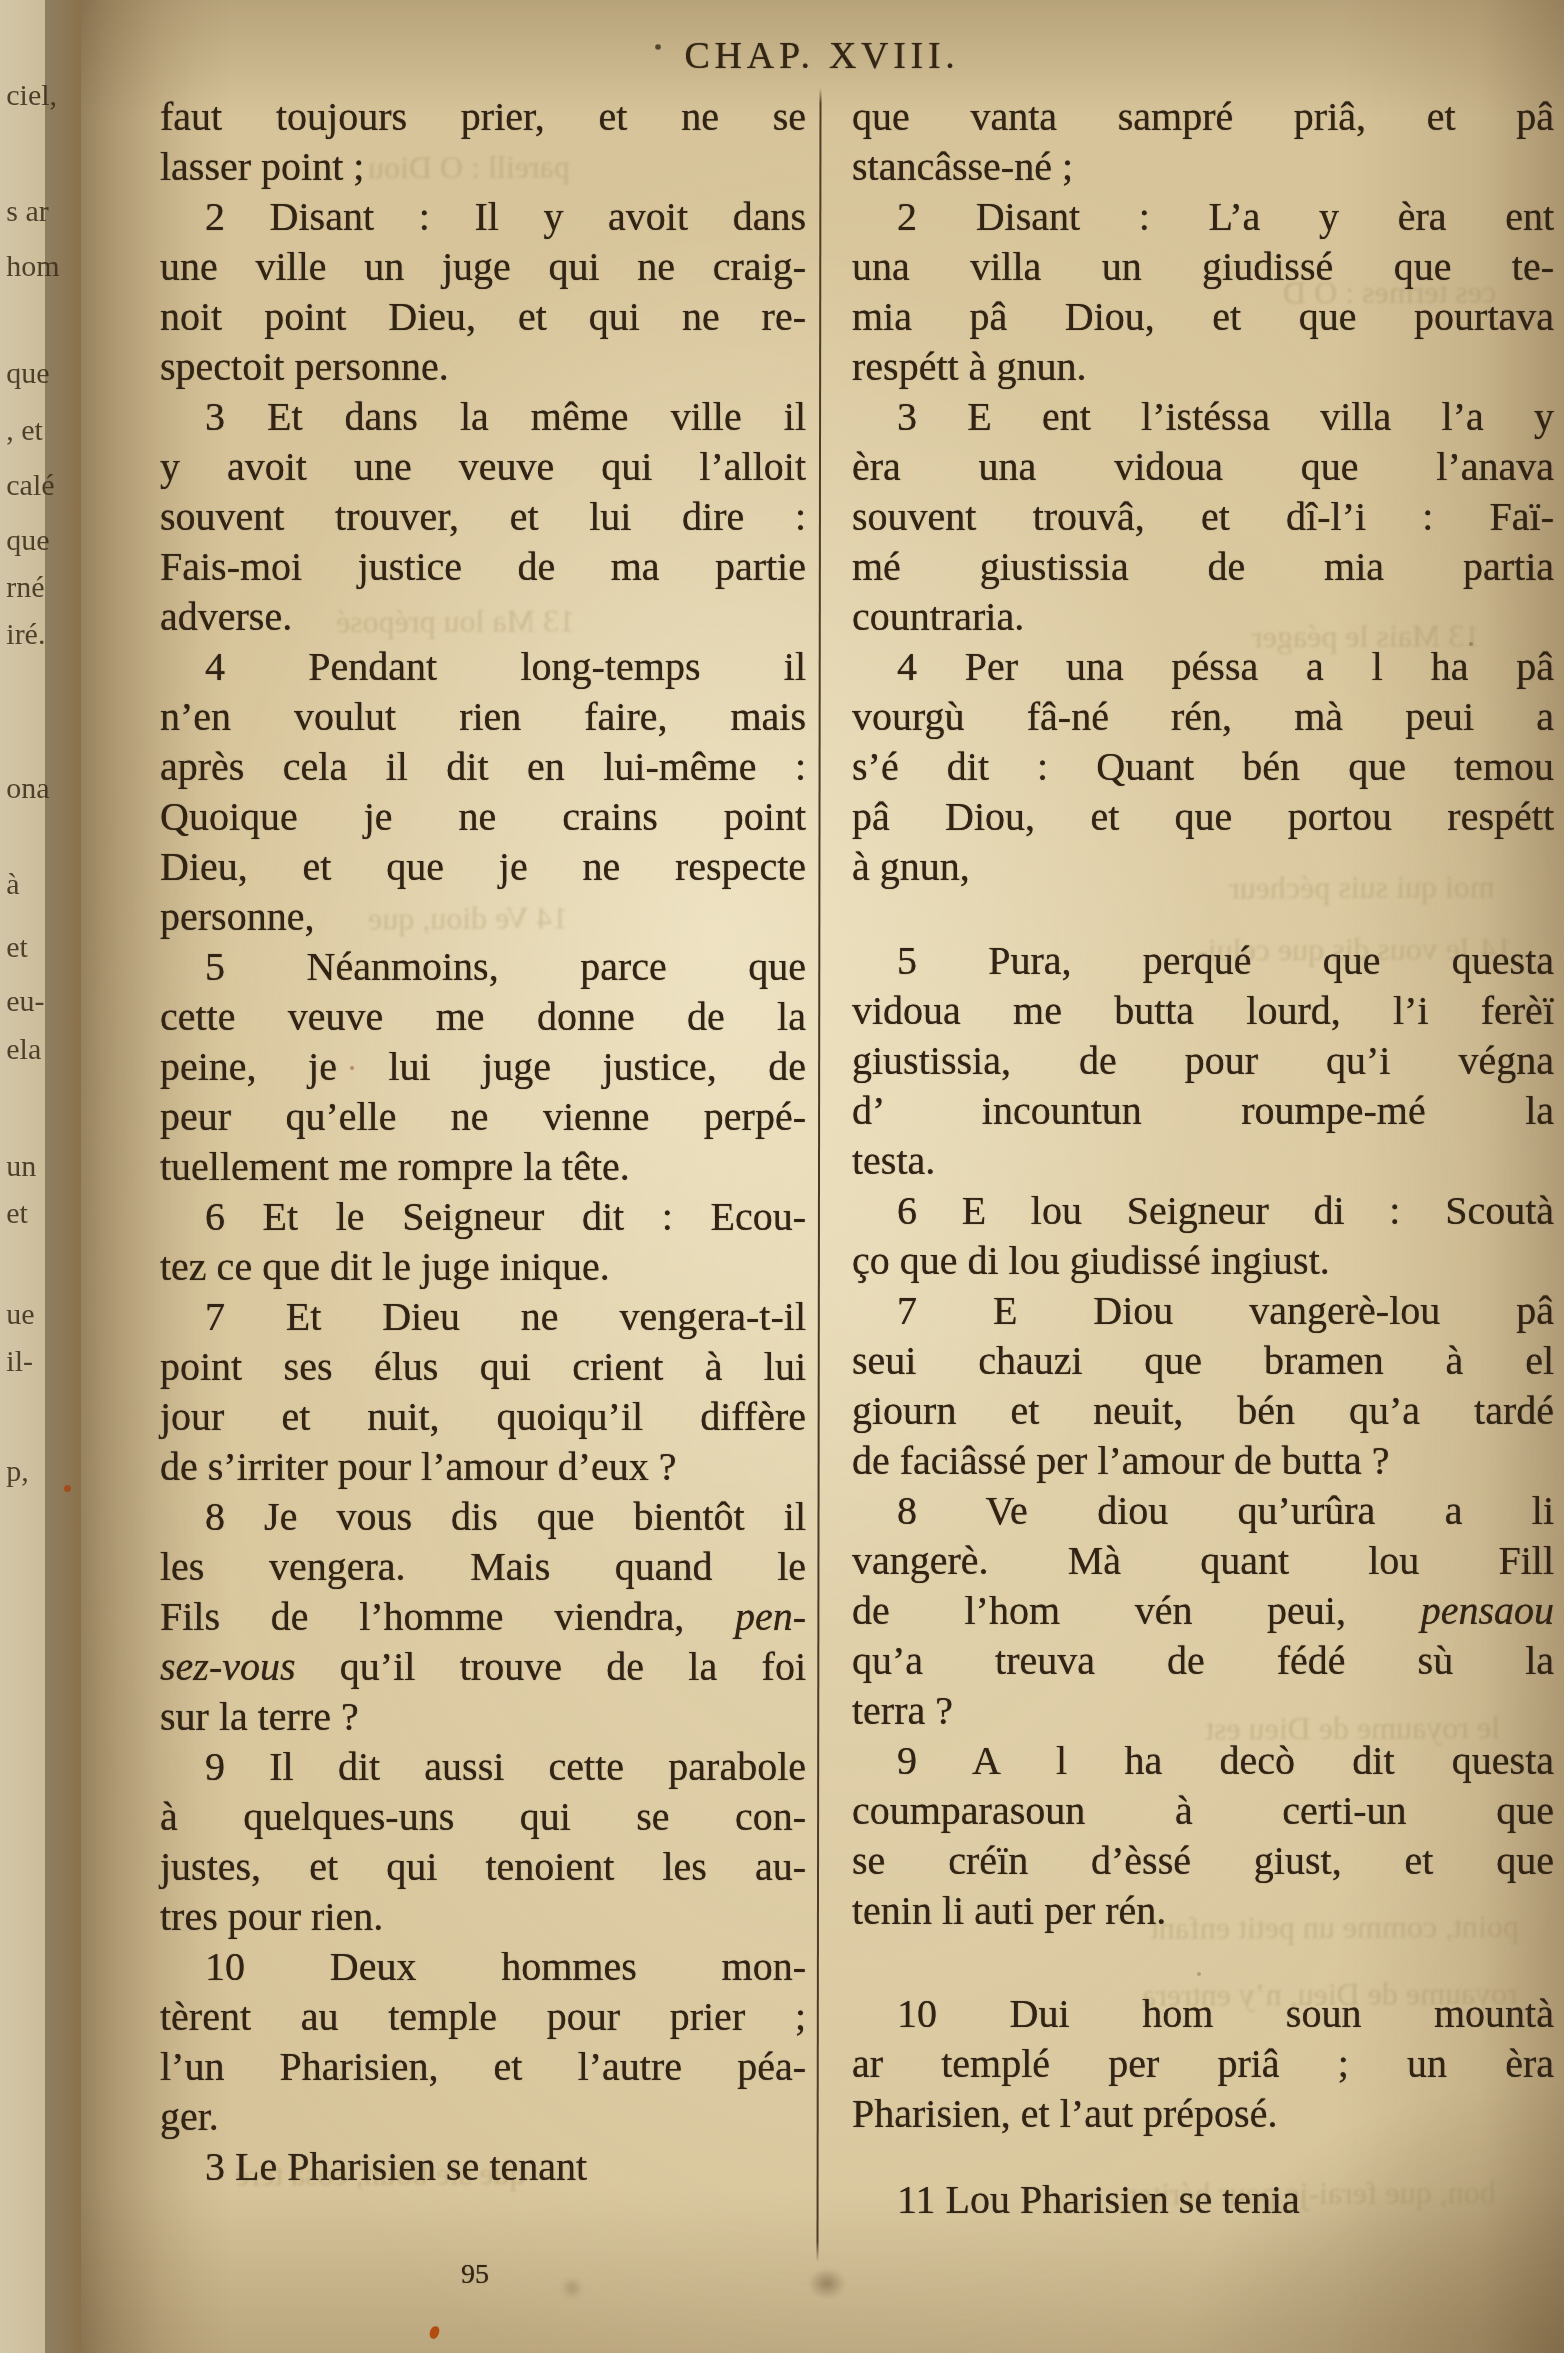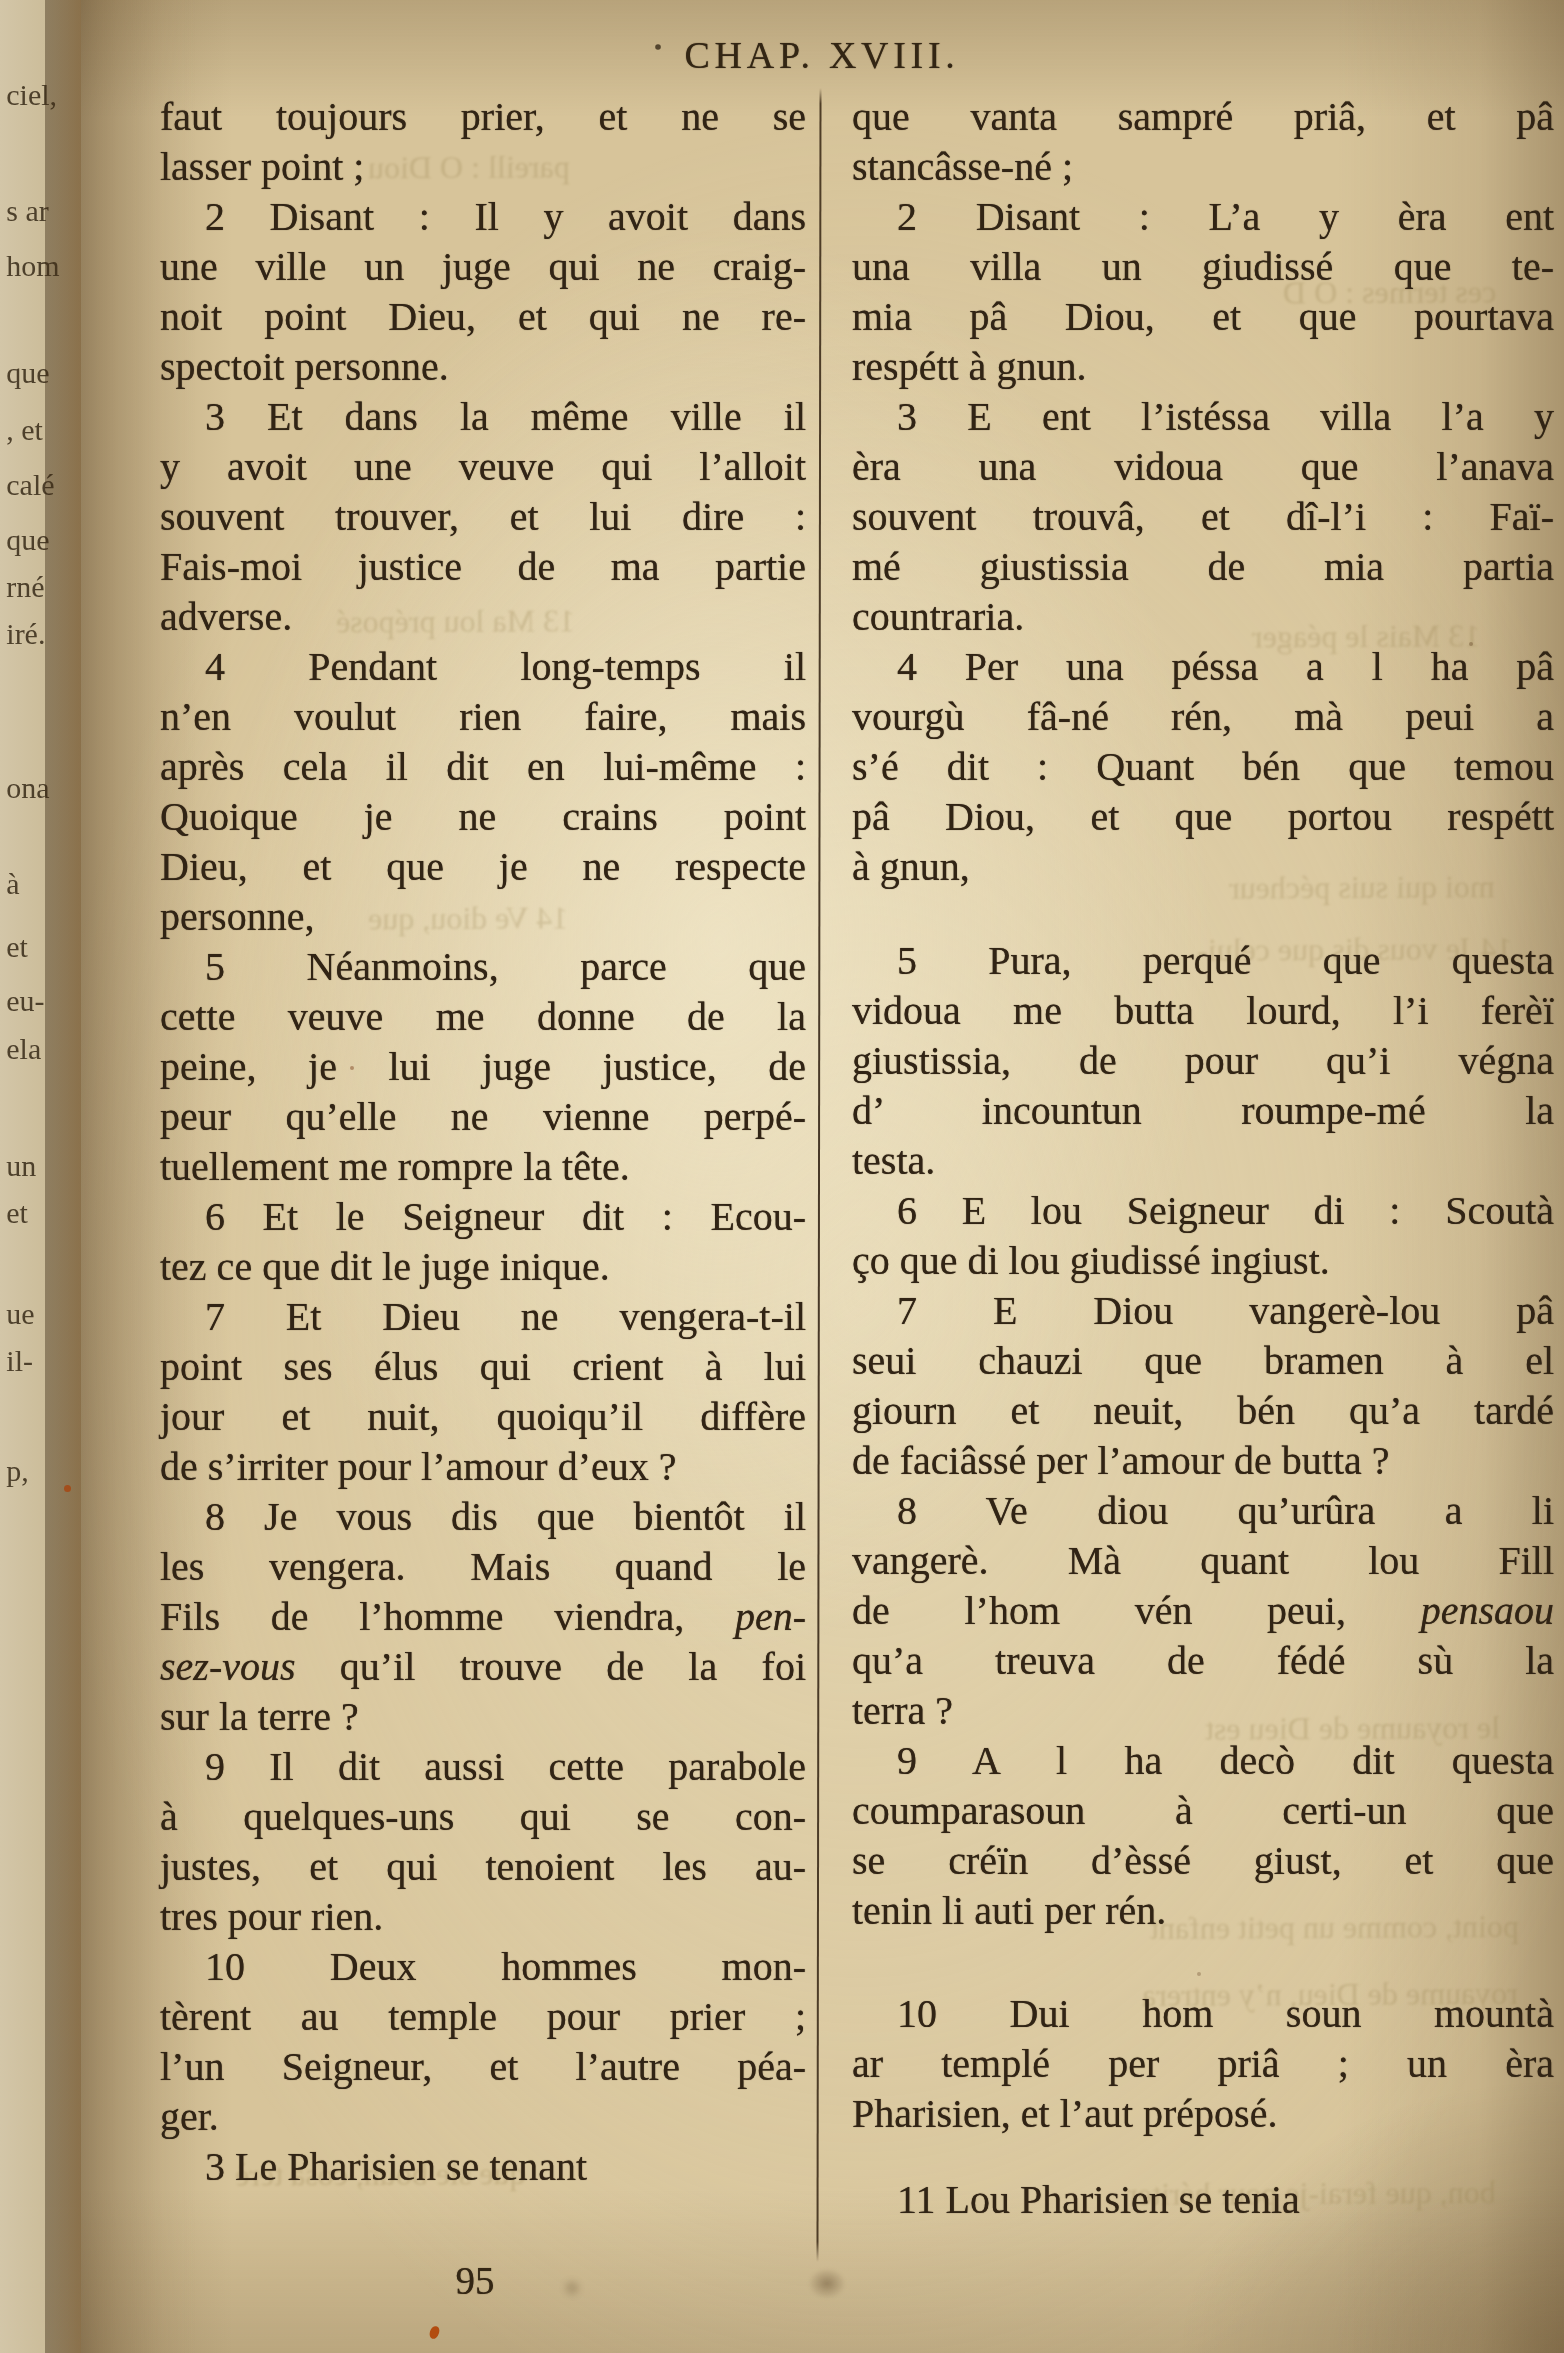--- a/index.html
+++ b/index.html
@@ -71,21 +71,21 @@
   .line.last  { text-align-last: auto; }
   .line.first { text-indent: 45px; }
 
   
   .col-right .verse:nth-child(5)  { margin-top: 44px; }
   .col-right .verse:nth-child(10) { margin-top: 53px; }
   .col-right .verse:nth-child(11) { margin-top: 36px; }
 
   .pagenum {
     position: absolute; top: 2258px; left: 475px; transform: translateX(-50%);
-    font-size: 39px; color: #33261466; color: #332614; text-shadow: 0 0 0.9px rgba(51,38,20,.8);
+    font-size: 28px; color: #33261466; color: #332614; text-shadow: 0 0 0.9px rgba(51,38,20,.8);
   }
 
   .artifacts { position: absolute; inset: 0; z-index: 5; pointer-events: none; }
   .speck-red {
     position: absolute; left: 430px; top: 2326px; width: 8.6px; height: 12.5px;
     background: #b24c10; border-radius: 55% 45% 60% 50%; transform: rotate(16deg);
   }
   .speck-red2 {
     position: absolute; left: 64px; top: 1485px; width: 7px; height: 7px;
     background: #a8440e; border-radius: 50%; opacity: .8;
@@ -201,21 +201,21 @@
       </div>
       <div class="verse">
         <div class="line first">9 Il dit aussi cette parabole</div>
         <div class="line">à quelques-uns qui se con-</div>
         <div class="line">justes, et qui tenoient les au-</div>
         <div class="line last">tres pour rien.</div>
       </div>
       <div class="verse">
         <div class="line first">10 Deux hommes mon-</div>
         <div class="line">tèrent au temple pour prier ;</div>
-        <div class="line">l’un Seigneur, et l’autre péa-</div>
+        <div class="line">l’un Pharisien, et l’autre péa-</div>
         <div class="line last">ger.</div>
       </div>
       <div class="verse">
         <div class="line first last">3 Le Pharisien se tenant</div>
       </div>
     </div>
   <div class="col col-right" id="col-right">
       <div class="verse">
         <div class="line">que vanta sampré priâ, et pâ</div>
         <div class="line last">stancâsse-né ;</div>

